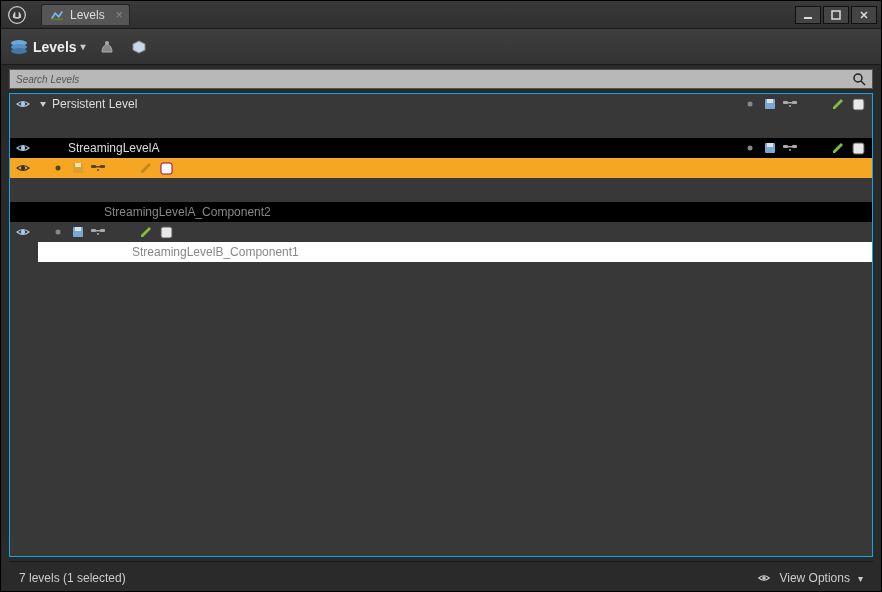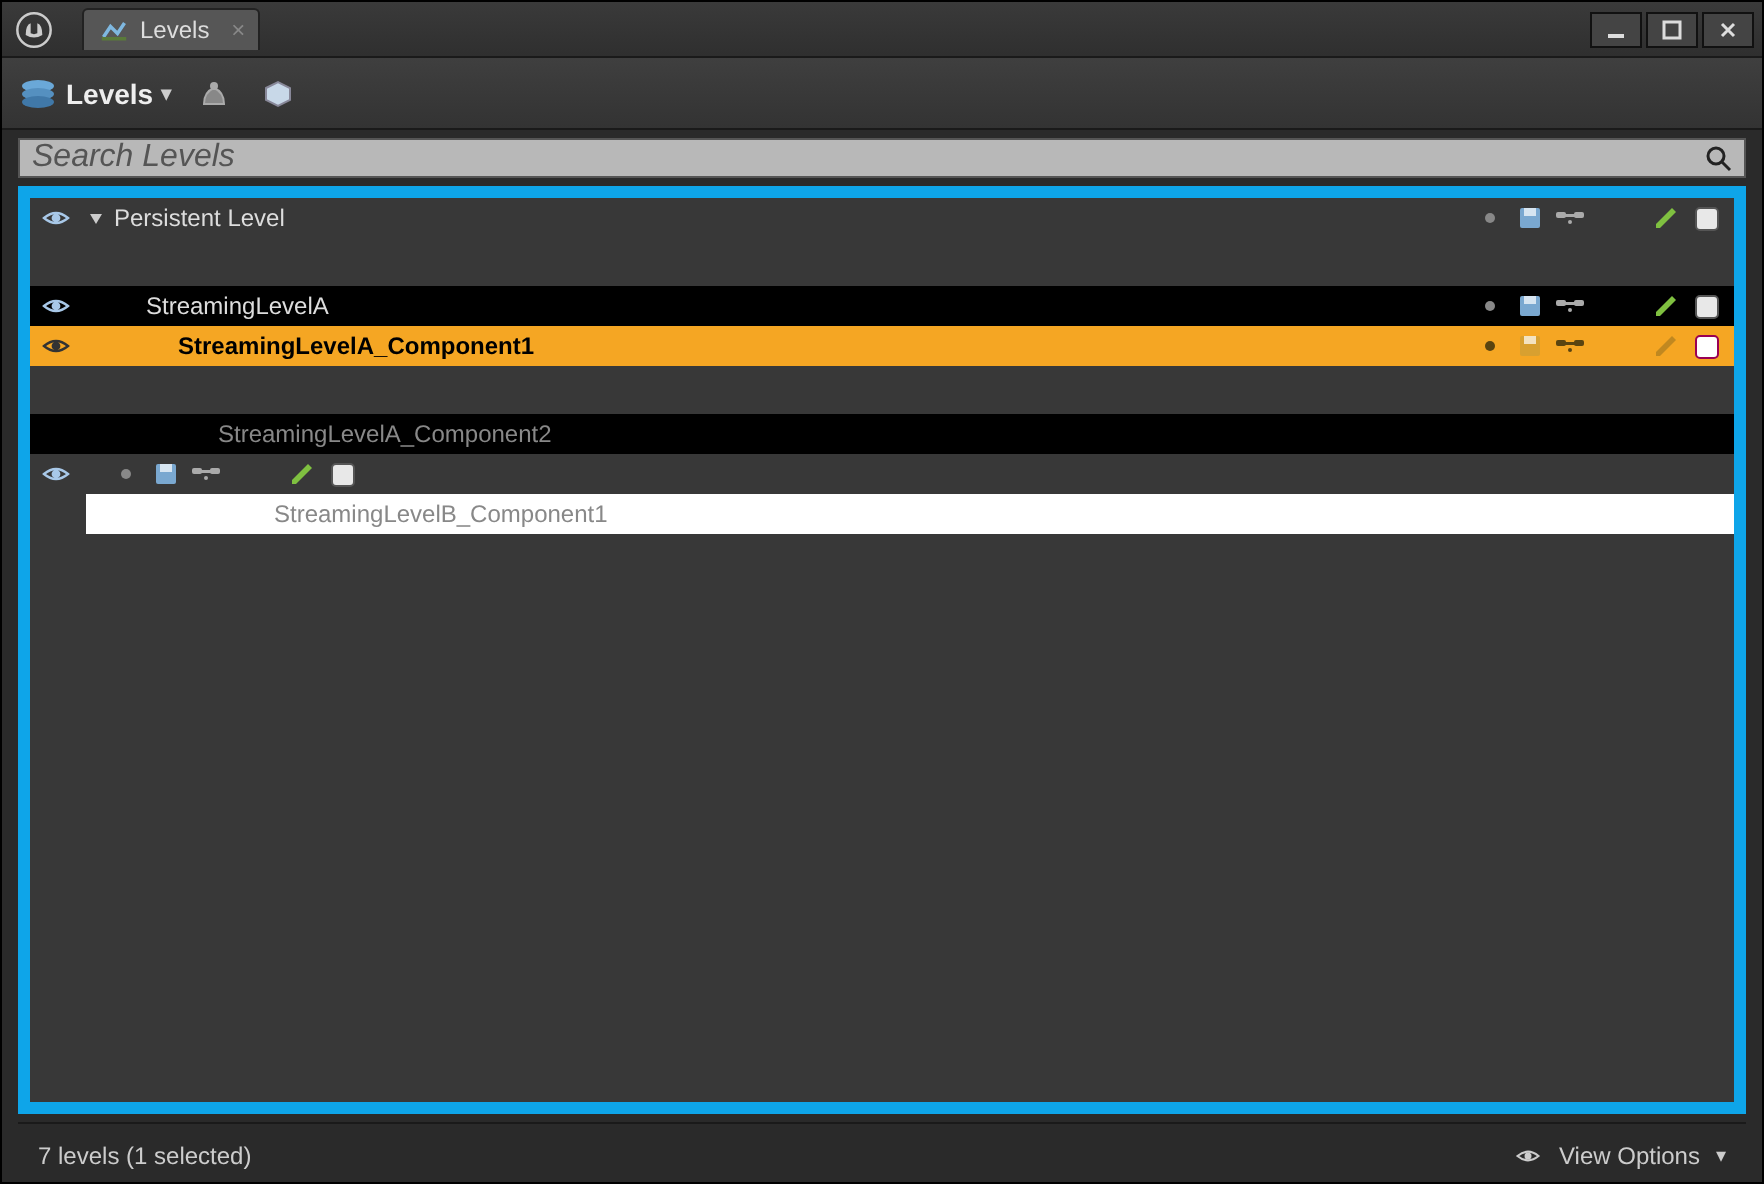--- a/index.html
+++ b/index.html
@@ -15,25 +15,25 @@
 .winbtn { width: 26px; height: 18px; background: #444; border: 1px solid #111; margin-left: 2px; display: flex; align-items: center; justify-content: center; color: #ddd; cursor: pointer; }
 .winbtn svg { width: 12px; height: 12px; }
 
 .toolbar { height: 36px; background: linear-gradient(#3f3f3f, #333); display: flex; align-items: center; padding: 0 8px; gap: 6px; border-bottom: 1px solid #1a1a1a; }
 .tool-main { display: flex; align-items: center; gap: 4px; color: #eee; font-size: 14px; font-weight: bold; cursor: pointer; }
 .tool-main-icon { width: 20px; height: 20px; }
 .dropdown-caret { font-size: 10px; color: #ccc; }
 .tool-icon { width: 22px; height: 22px; display: flex; align-items: center; justify-content: center; cursor: pointer; margin-left: 4px; }
 
 .searchbar { margin: 4px 8px; height: 20px; background: #b8b8b8; display: flex; align-items: center; padding: 0 6px; border: 1px solid #555; }
-.searchbar input { flex: 1; background: transparent; border: none; outline: none; font-size: 16px; color: #333; }
+.searchbar input { flex: 1; background: transparent; border: none; outline: none; font-size: 10px; color: #333; }
 .searchbar input::placeholder { color: #555; font-style: italic; }
 .search-icon { color: #222; }
 
-.levels-area { flex: 1; margin: 0 8px 4px 8px; background: #383838; border: 6px solid #0ea5e9; overflow: auto; }
+.levels-area { flex: 1; margin: 0 8px 4px 8px; background: #383838; border: 1px solid #0ea5e9; overflow: auto; }
 
 .row { height: 20px; display: flex; align-items: center; font-size: 12px; color: #ddd; padding-right: 6px; }
 .row.zebra { background: #000000; margin-top: 24px; }
 .row.selected { background: #f5a623; color: #000; font-weight: bold; }
 .row.dim { color: #888; padding-left: 20px; }
 .row.hover { background: #ffffff; margin-left: 28px; }
 
 .cell-eye { width: 26px; display: flex; justify-content: center; }
 .cell-arrow { width: 14px; display: flex; justify-content: center; color: #ccc; }
 .cell-name { flex: 1; padding-left: 2px; white-space: nowrap; overflow: hidden; }
@@ -213,21 +213,20 @@
         </span>
       </div>
       <div class="row selected">
         <span class="cell-eye">
           <svg width="16" height="16" viewBox="0 0 16 16">
             <path d="M2 8 Q8 3 14 8 Q8 13 2 8 Z" fill="none" stroke="#333" stroke-width="1.2"></path>
             <circle cx="8" cy="8" r="2.2" fill="#333"></circle>
           </svg>
         </span>
         <span class="cell-arrow"></span>
-        <span class="cell-name indent-2">StreamingLevelA_Component1</span>
         <span class="row-icons">
           <span class="ico">
             <svg width="8" height="8">
               <circle cx="4" cy="4" r="2.5" fill="#5a4410"></circle>
             </svg>
           </span>
           <span class="ico">
             <svg width="14" height="14" viewBox="0 0 14 14">
               <rect x="2" y="2" width="10" height="10" rx="1" fill="#d8a030"></rect>
               <rect x="4" y="2" width="6" height="4" fill="#fff" opacity="0.7"></rect>

